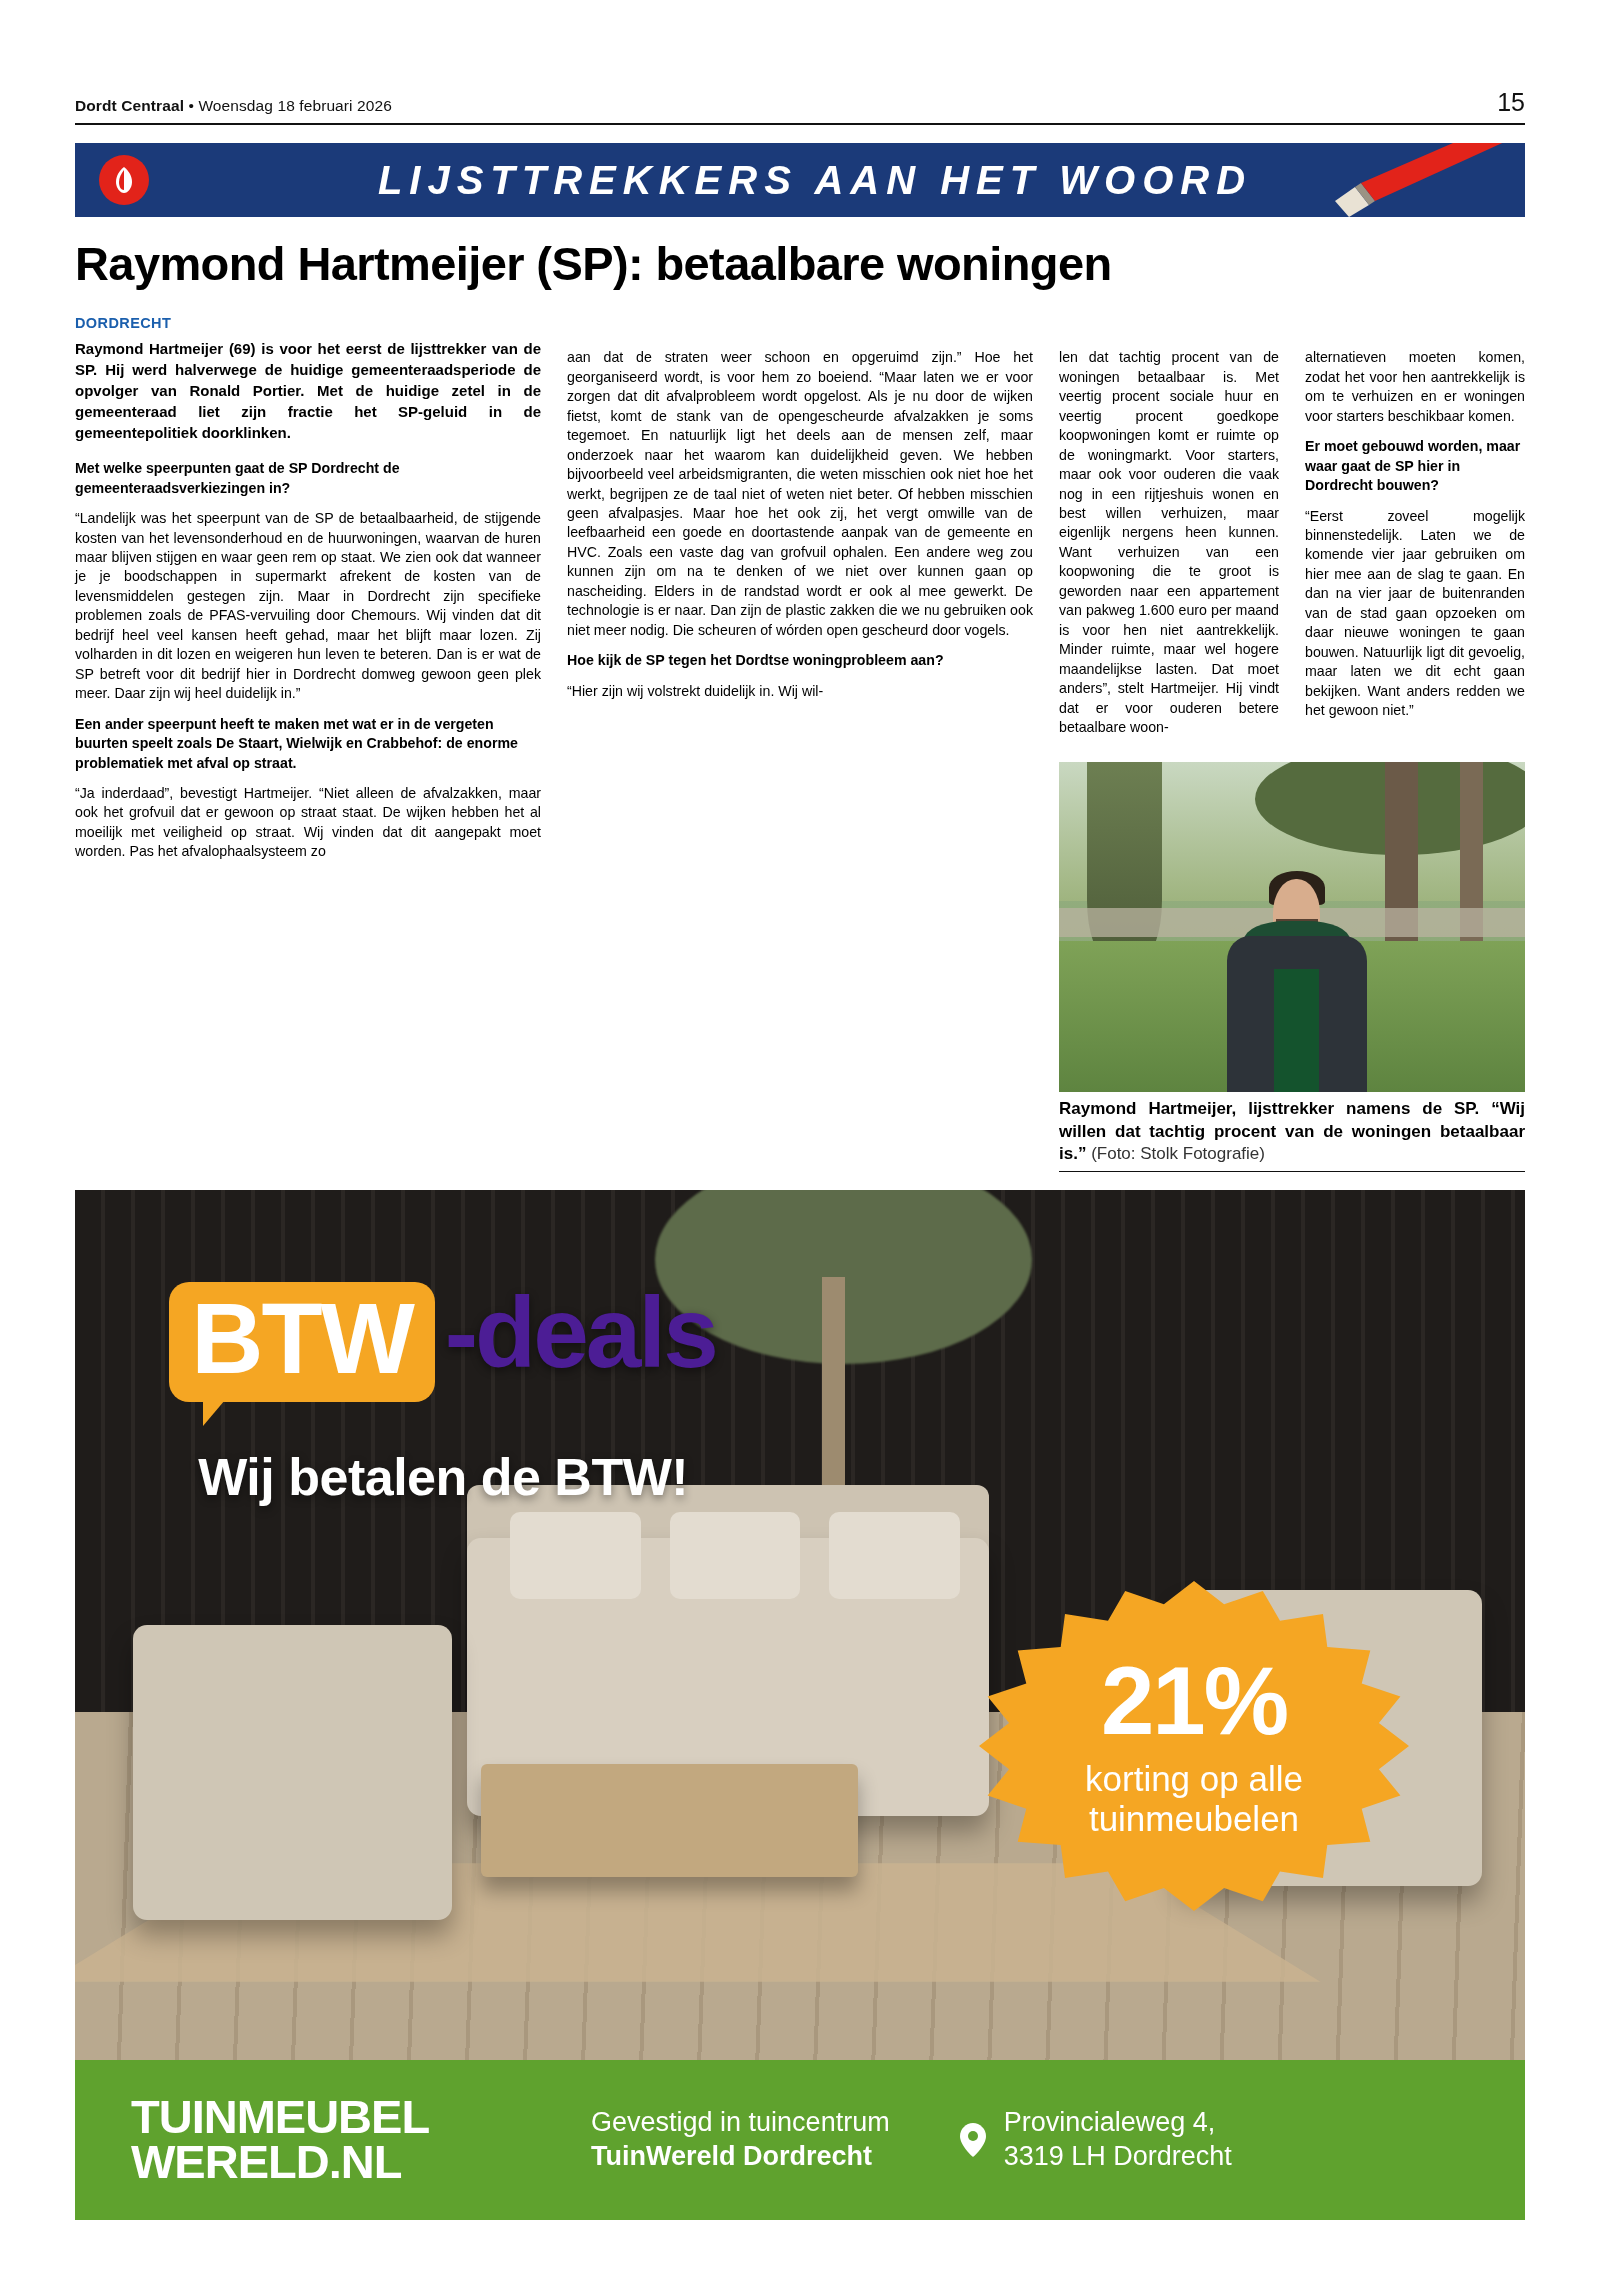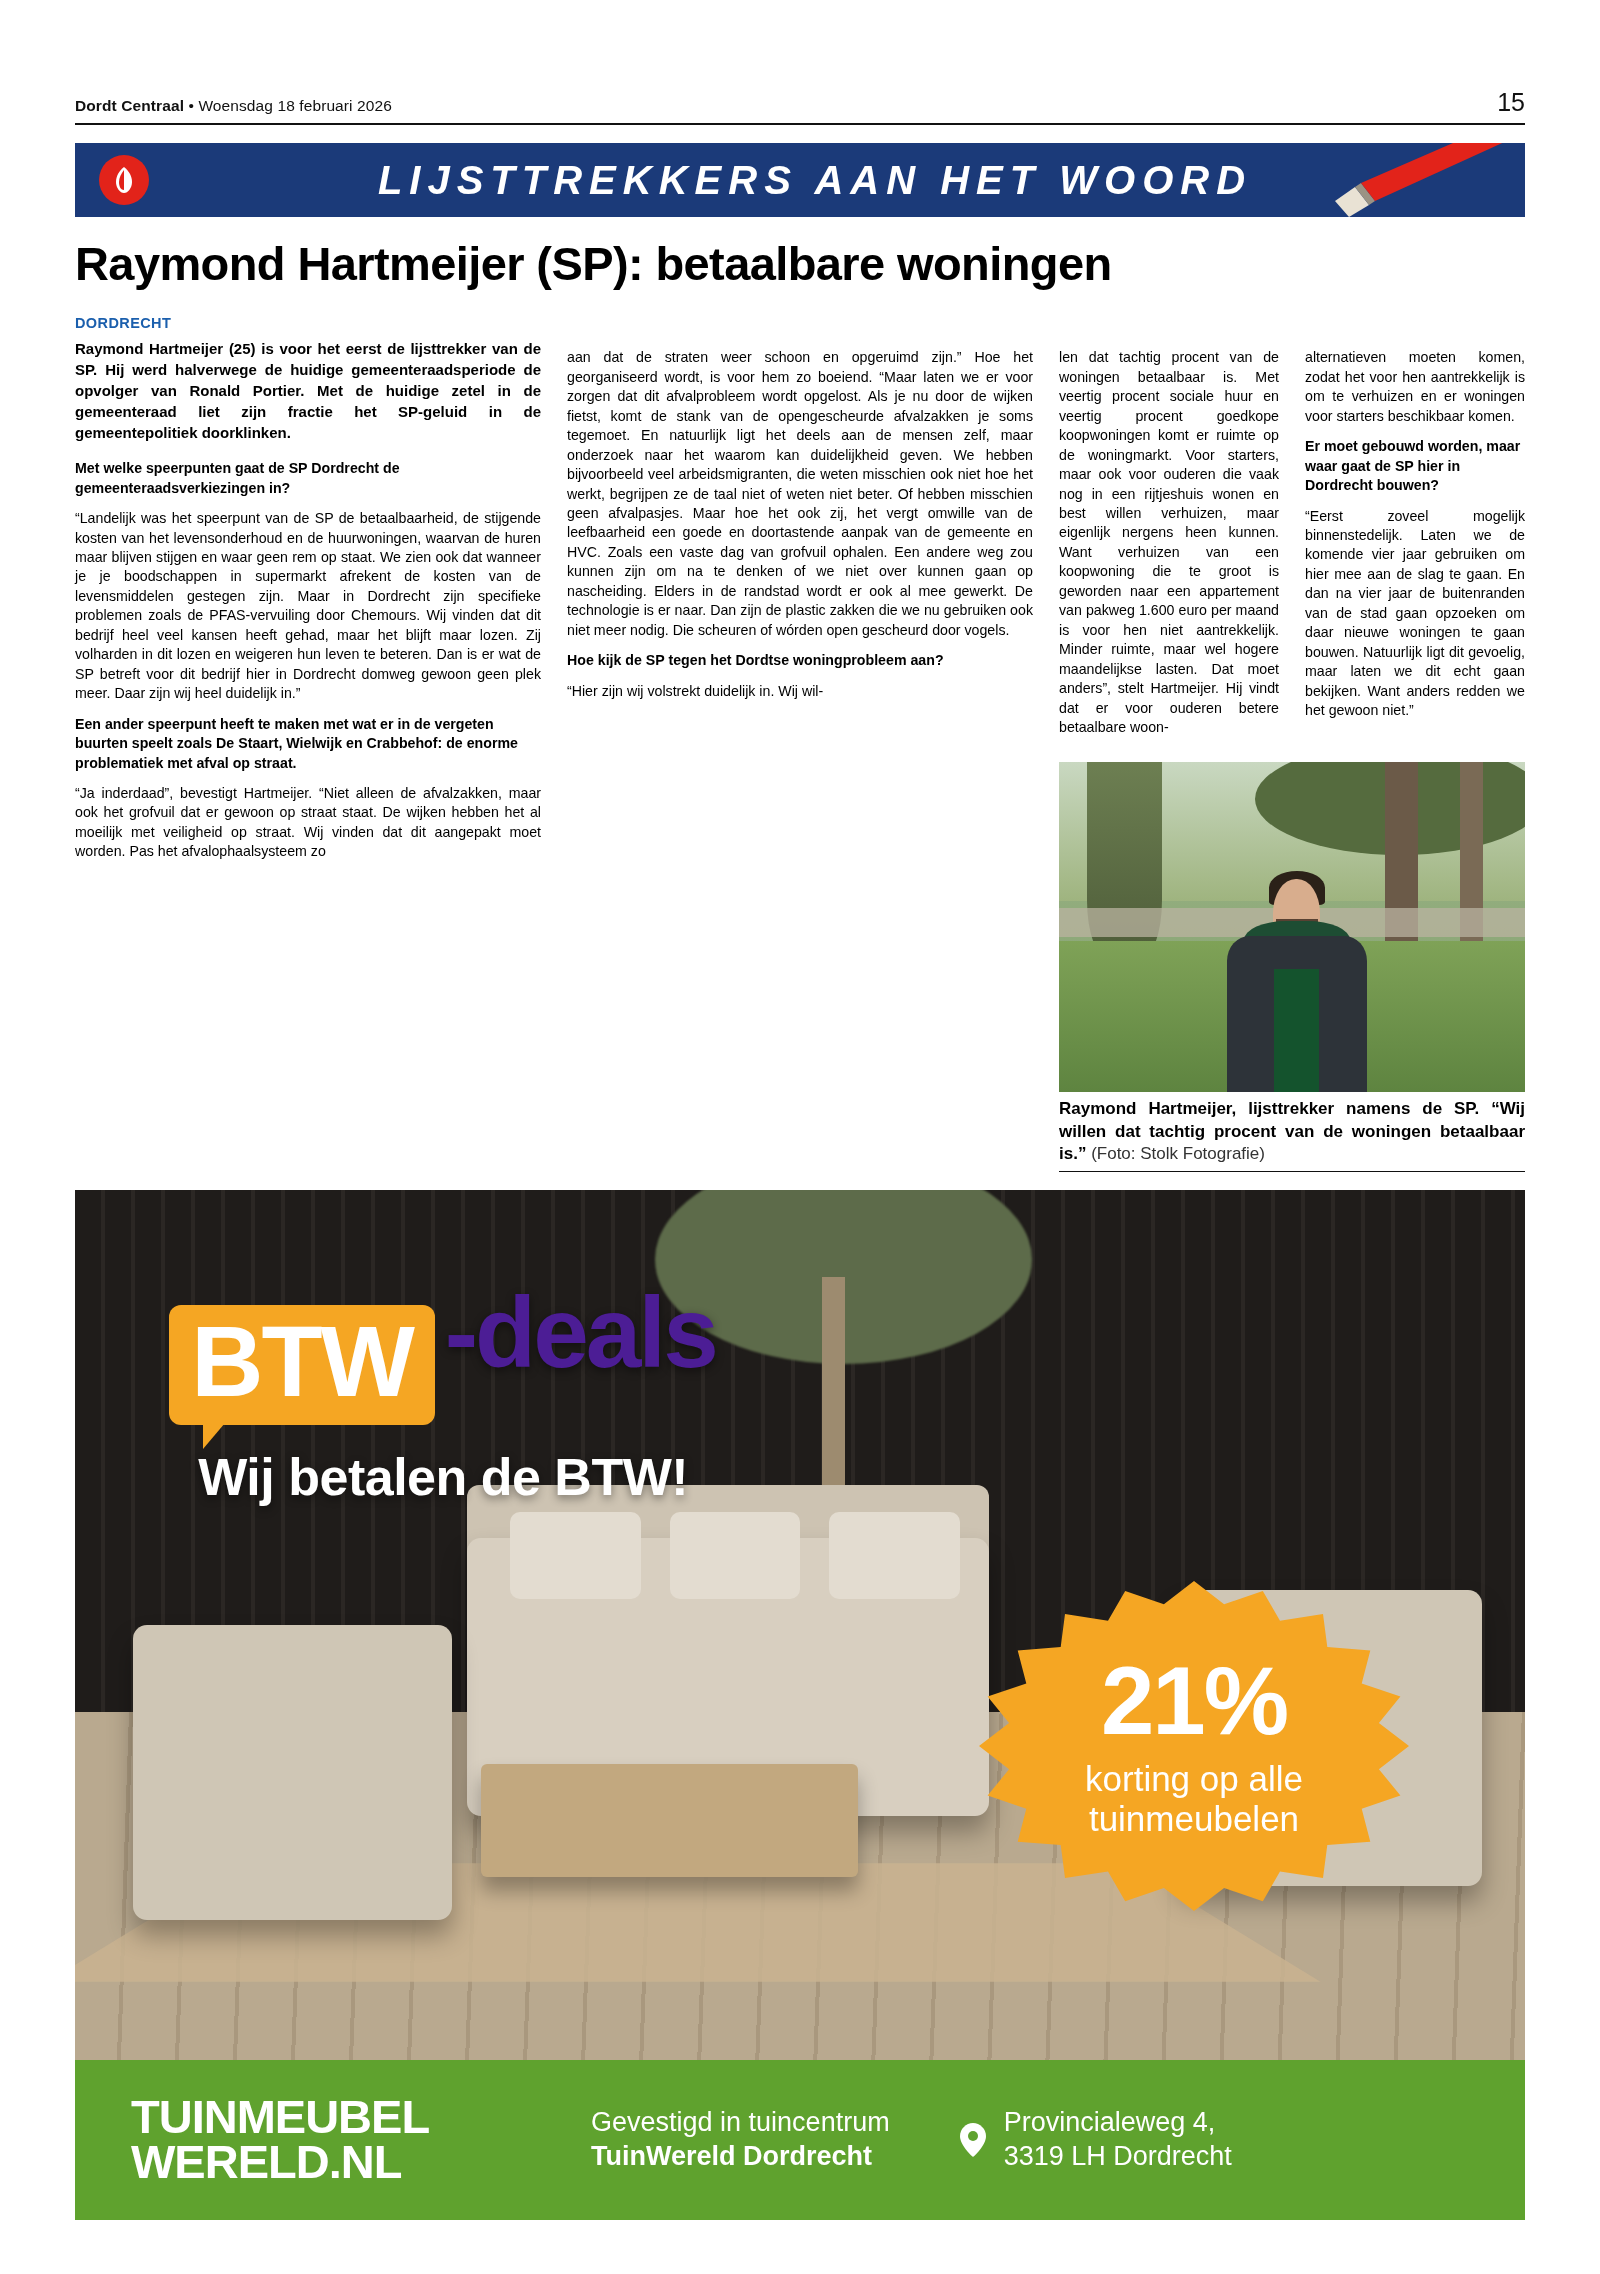--- a/index.html
+++ b/index.html
@@ -279,24 +279,23 @@
     filter: blur(1px);
   }
 
   .btw-badge {
     position: absolute; left: 6.5%; top: 9%;
     background: #f5a623;
     color: #fff;
     font-size: 100px;
     font-weight: bold;
     padding: 6px 22px 14px 22px;
-    border-radius: 12px;
+    border-radius: 20px;
     letter-spacing: -2px;
     line-height: 1;
-    margin-top: 23px;
   }
   .btw-badge::after {
     content: "";
     position: absolute;
     left: 34px; bottom: -24px;
     border-width: 26px 22px 0 0;
     border-style: solid;
     border-color: #f5a623 transparent transparent transparent;
   }
   .deals-text {
@@ -395,21 +394,21 @@
       <polygon points="164,-20 176,-4 190,-10 180,-26" fill="#b3140f"></polygon>
     </svg>
   </div>
 
   <h1 class="headline">Raymond Hartmeijer (SP): betaalbare woningen</h1>
 
   <div class="article">
 
     <div class="col">
       <div class="kicker">DORDRECHT</div>
-      <div class="lead">Raymond Hartmeijer (25) is voor het eerst de lijsttrekker van de SP. Hij werd halverwege de huidige gemeenteraadsperiode de opvolger van Ronald Portier. Met de huidige zetel in de gemeenteraad liet zijn fractie het SP-geluid in de gemeentepolitiek doorklinken.</div>
+      <div class="lead">Raymond Hartmeijer (69) is voor het eerst de lijsttrekker van de SP. Hij werd halverwege de huidige gemeenteraadsperiode de opvolger van Ronald Portier. Met de huidige zetel in de gemeenteraad liet zijn fractie het SP-geluid in de gemeentepolitiek doorklinken.</div>
       <p class="q">Met welke speerpunten gaat de SP Dordrecht de gemeenteraadsverkiezingen in?</p>
       <p>“Landelijk was het speerpunt van de SP de betaalbaarheid, de stijgende kosten van het levensonderhoud en de huurwoningen, waarvan de huren maar blijven stijgen en waar geen rem op staat. We zien ook dat wanneer je je boodschappen in supermarkt afrekent de kosten van de levensmiddelen gestegen zijn. Maar in Dordrecht zijn specifieke problemen zoals de PFAS-vervuiling door Chemours. Wij vinden dat dit bedrijf heel veel kansen heeft gehad, maar het blijft maar lozen. Zij volharden in dit lozen en weigeren hun leven te beteren. Dan is er wat de SP betreft voor dit bedrijf hier in Dordrecht domweg gewoon geen plek meer. Daar zijn wij heel duidelijk in.”</p>
       <p class="q">Een ander speerpunt heeft te maken met wat er in de vergeten buurten speelt zoals De Staart, Wielwijk en Crabbehof: de enorme problematiek met afval op straat.</p>
       <p>“Ja inderdaad”, bevestigt Hartmeijer. “Niet alleen de afvalzakken, maar ook het grofvuil dat er gewoon op straat staat. De wijken hebben het al moeilijk met veiligheid op straat. Wij vinden dat dit aangepakt moet worden. Pas het afvalophaalsysteem zo</p>
     </div>
 
     <div class="col">
       <div style="height:34px"></div>
       <p>aan dat de straten weer schoon en opgeruimd zijn.” Hoe het georganiseerd wordt, is voor hem zo boeiend. “Maar laten we er voor zorgen dat dit afvalprobleem wordt opgelost.  Als je nu door de wijken fietst, komt de stank van de opengescheurde afvalzakken je soms tegemoet. En natuurlijk ligt het deels aan de mensen zelf, maar onderzoek naar het waarom kan duidelijkheid geven. We hebben bijvoorbeeld veel arbeidsmigranten, die weten misschien ook niet hoe het werkt, begrijpen ze de taal niet of weten niet beter. Of hebben misschien geen afvalpasjes. Maar hoe het ook zij, het vergt omwille van de leefbaarheid een goede en doortastende aanpak van de gemeente en HVC. Zoals een vaste dag van grofvuil ophalen. Een andere weg zou kunnen zijn om na te denken of we niet over kunnen gaan op nascheiding. Elders in de randstad wordt er ook al mee gewerkt. De technologie is er naar. Dan zijn de plastic zakken die we nu gebruiken ook niet meer nodig. Die scheuren of wórden open gescheurd door vogels.</p>
       <p class="q">Hoe kijk de SP tegen het Dordtse woningprobleem aan?</p>

